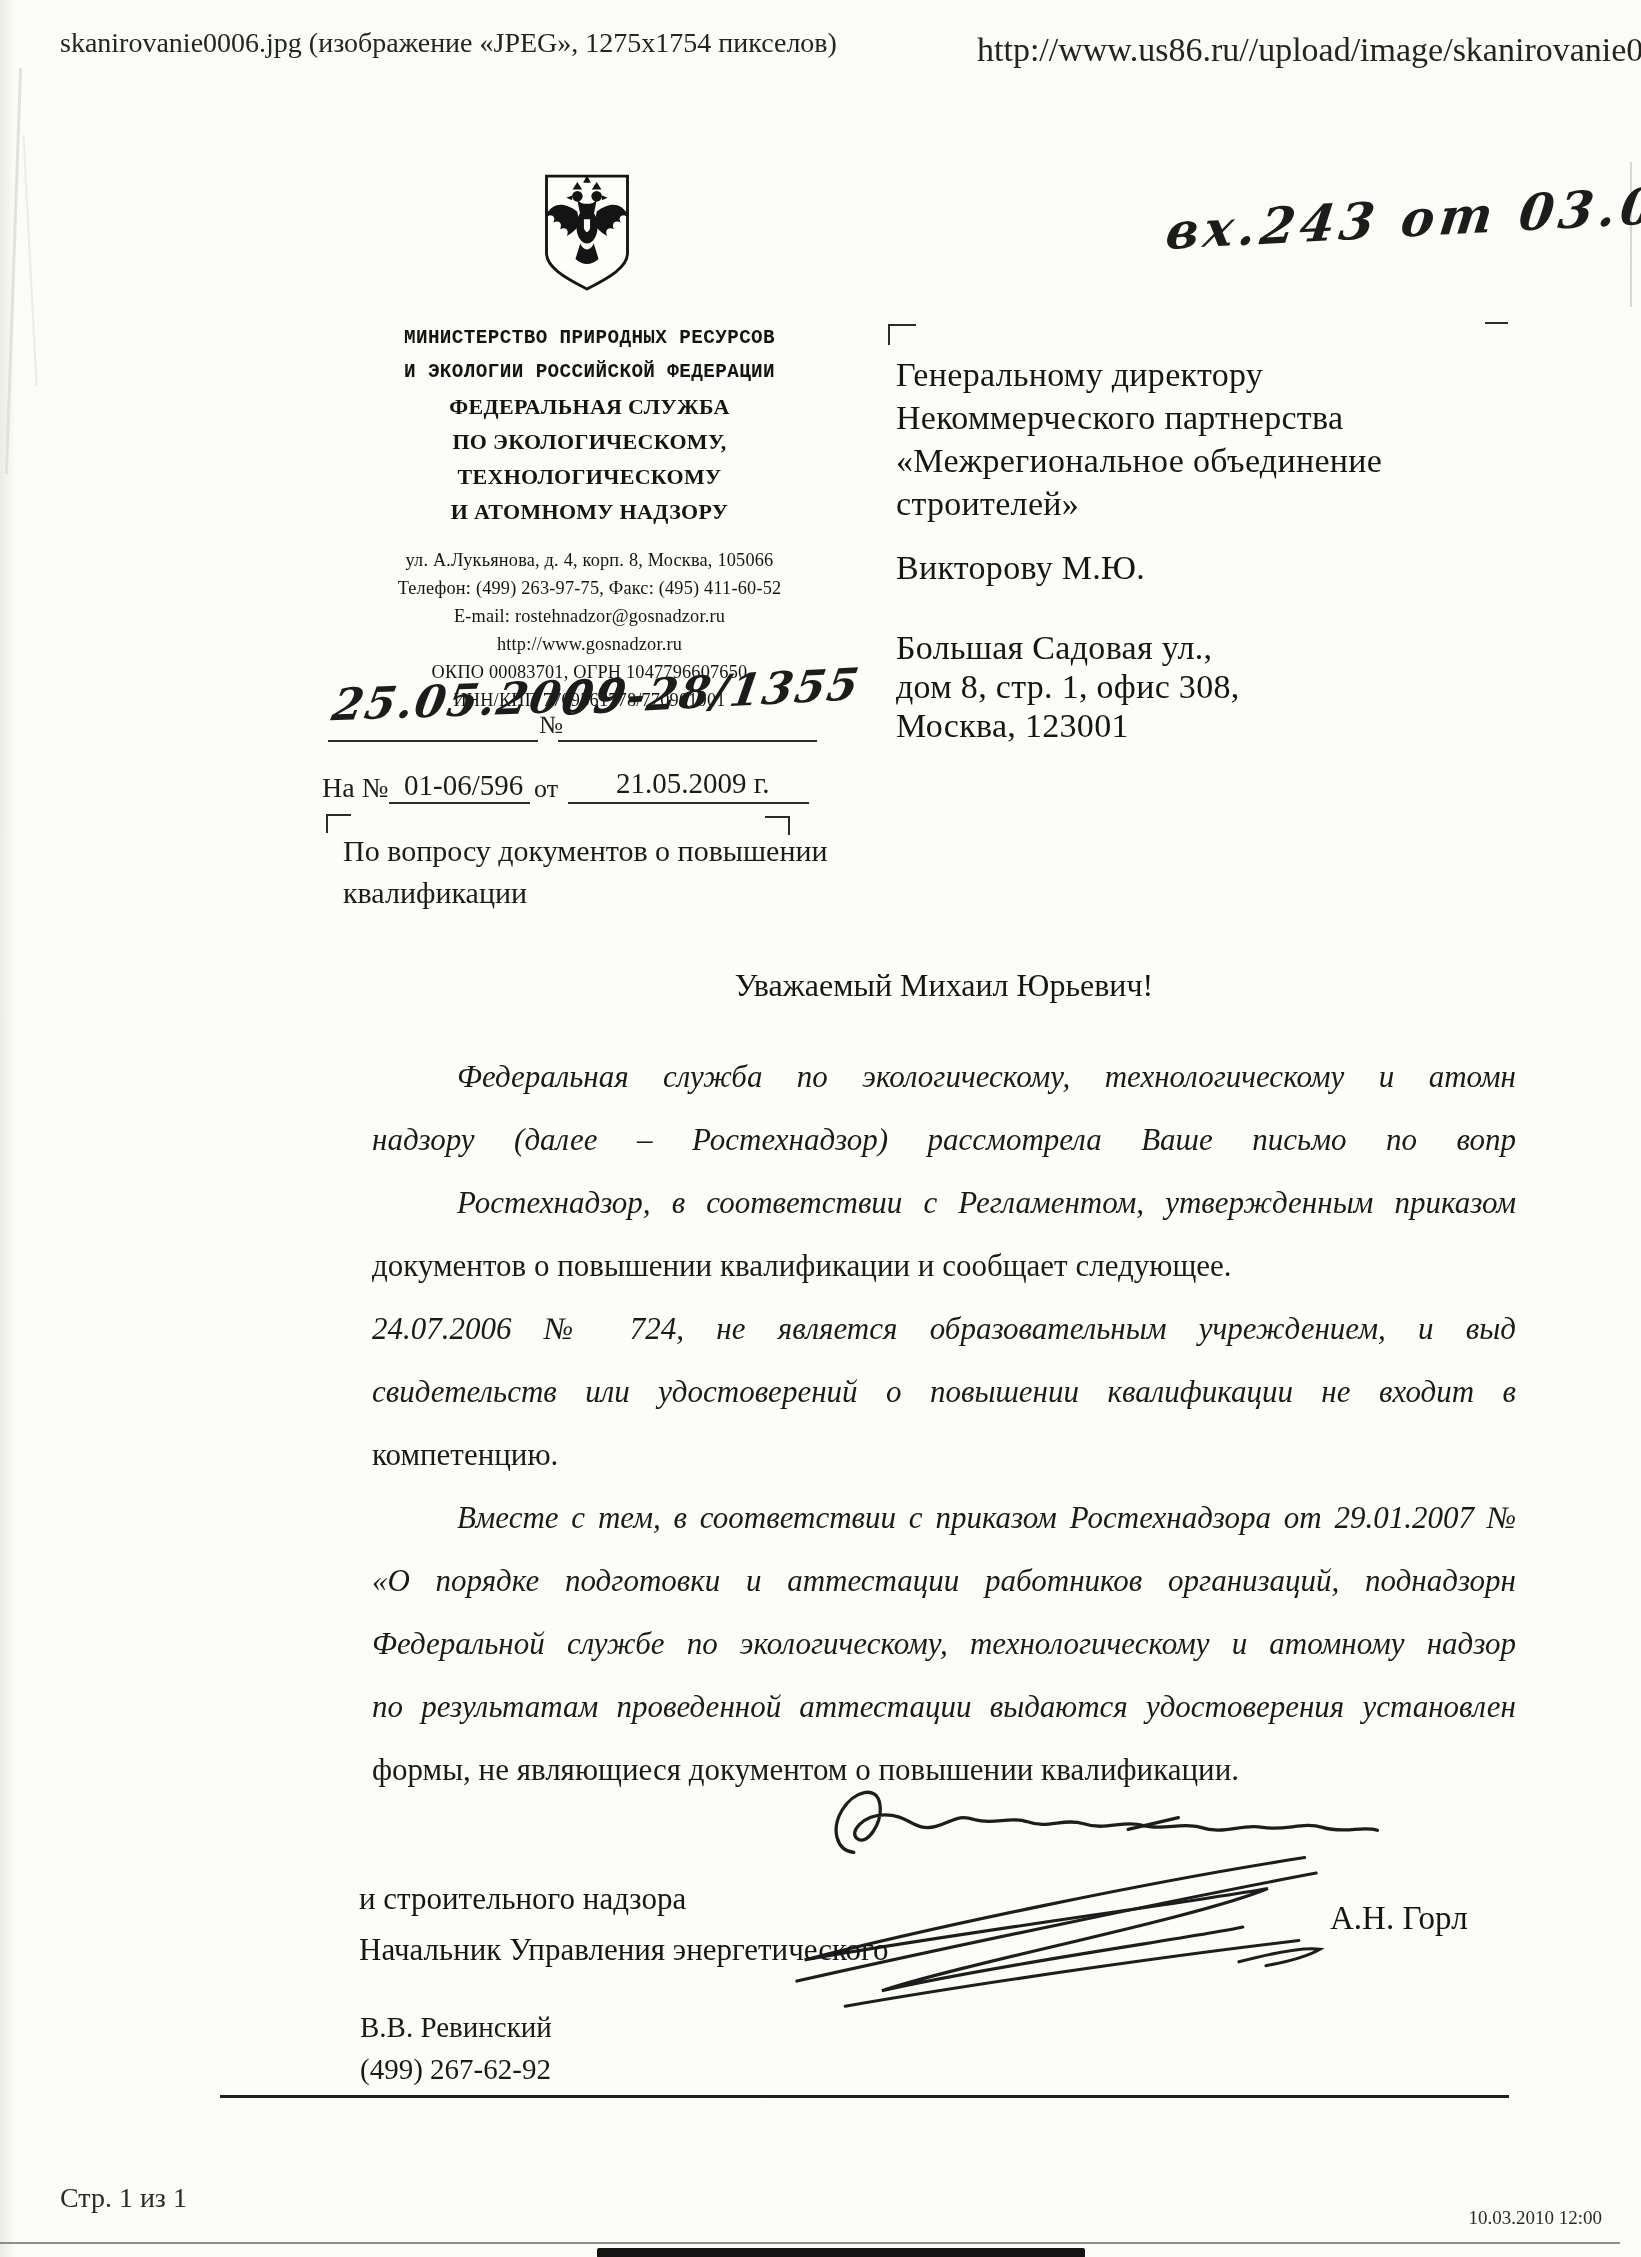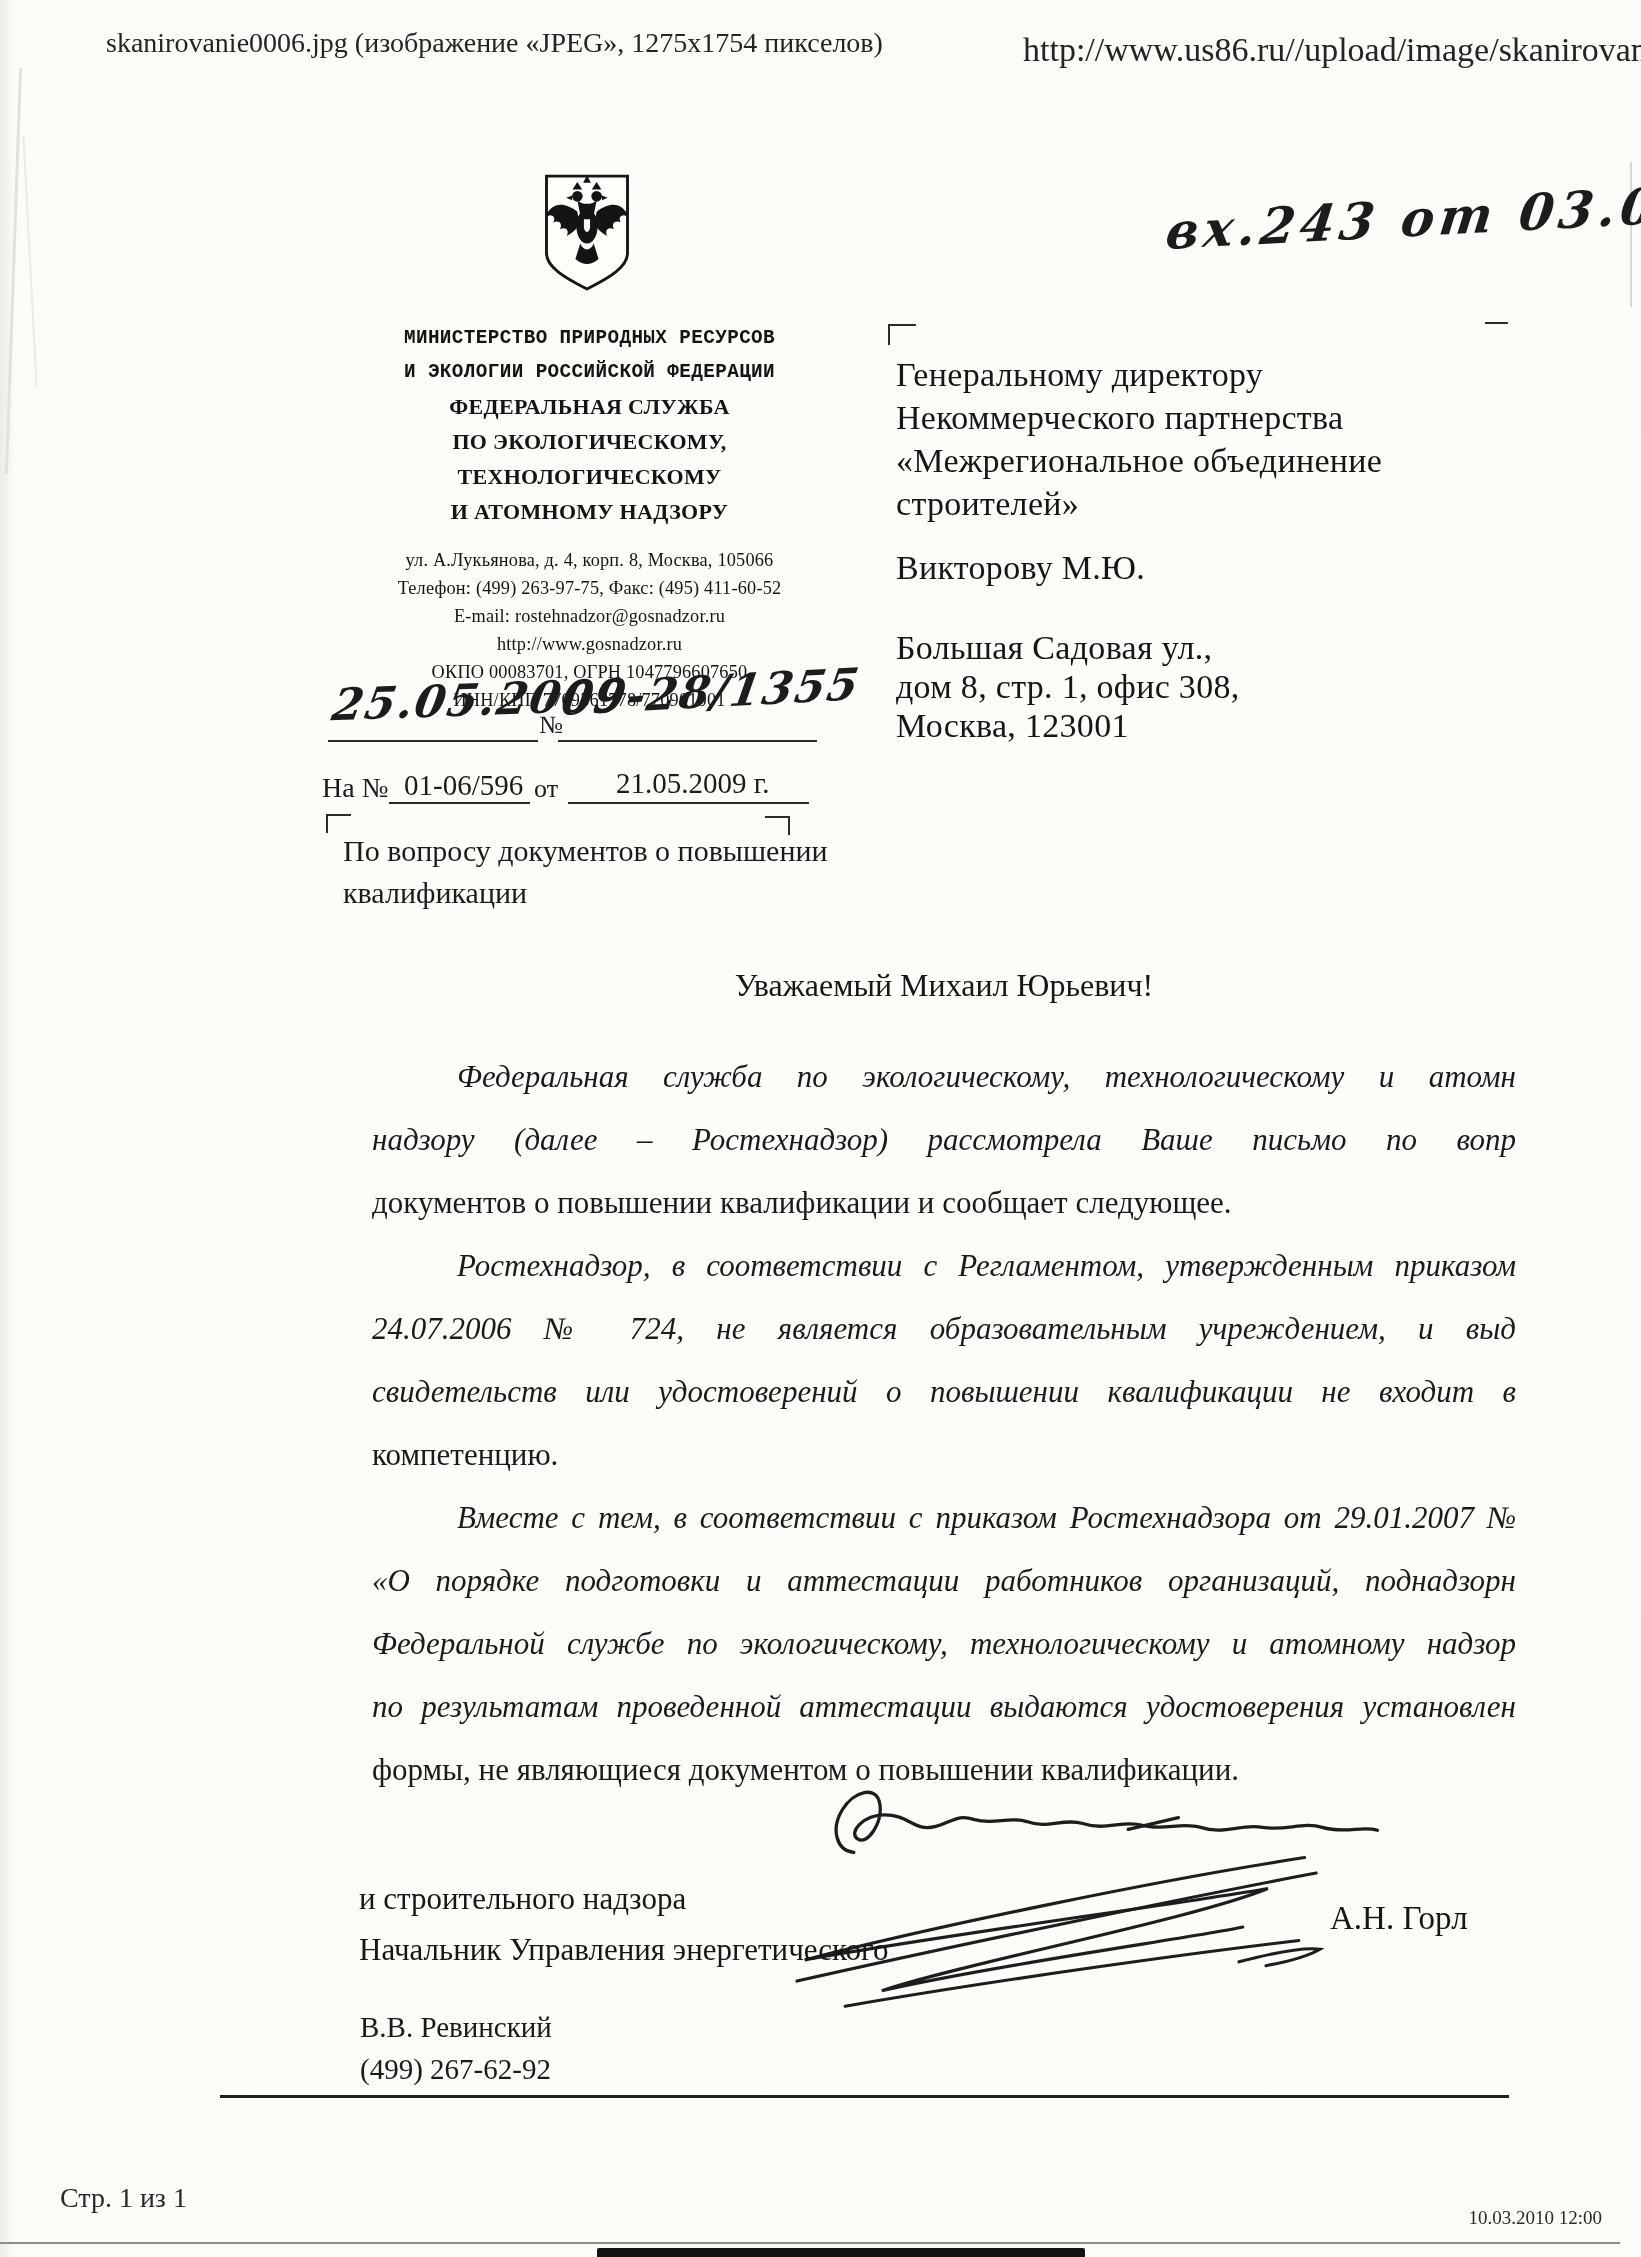--- a/index.html
+++ b/index.html
@@ -2,21 +2,21 @@
 <html><head>
 <meta charset="utf-8">
 <style>
   html,body{margin:0;padding:0;background:#e8e8e4;}
   .page{
     position:relative; width:1641px; height:2257px;
     background:linear-gradient(180deg,#fbfbf7 0%, #fcfcf9 40%, #fbfbf7 100%);
     overflow:hidden; font-family:"Liberation Serif", serif; color:#1b1b1b;
   }
   
-  .hdr{position:absolute; top:27px; font-size:28px; color:#242424; white-space:nowrap;margin-left:46px;}
+  .hdr{position:absolute; top:27px; font-size:28px; color:#242424; white-space:nowrap;}
   .hdr-left{left:60px;}
   .hdr-right{left:977px; font-size:34px; top:31px;}
   .ftr{position:absolute; font-size:28px; color:#2a2a2a; white-space:nowrap;}
   .ftr-left{left:60px; top:2182px;}
   .ftr-right{right:39px; top:2207px; font-size:19px;margin-left:6px;}
   
   .edge-shade{position:absolute; left:0; top:0; width:15.4px; height:2257px;
     background:linear-gradient(90deg,#ecece6,rgba(255,255,255,0)); }
   .crease1{position:absolute; left:11.6px; top:68px; width:2.9px; height:406px; background:#e2e2dc; transform:rotate(2deg);}
   .crease2{position:absolute; left:29px; top:135px; width:1.9px; height:251px; background:#ecebe5; transform:rotate(-3deg);}
@@ -167,22 +167,22 @@
       <div class="nowrap">Большая Садовая ул.,</div>
       <div class="nowrap">дом 8, стр. 1, офис 308,</div>
       <div class="nowrap">Москва, 123001</div>
     </div>
   </div>
 
   <div class="salutation">Уважаемый Михаил Юрьевич!</div>
   <div class="body-lines">
     <div class="bline just ind">Федеральная служба по экологическому, технологическому и атомн</div>
     <div class="bline just">надзору (далее – Ростехнадзор) рассмотрела Ваше письмо по вопр</div>
+    <div class="bline just ind">Ростехнадзор, в соответствии с Регламентом, утвержденным приказом</div>
     <div class="bline">документов о повышении квалификации и сообщает следующее.</div>
-    <div class="bline just ind">Ростехнадзор, в соответствии с Регламентом, утвержденным приказом</div>
     <div class="bline just">24.07.2006 № 724, не является образовательным учреждением, и выд</div>
     <div class="bline just">свидетельств или удостоверений о повышении квалификации не входит в</div>
     <div class="bline">компетенцию.</div>
     <div class="bline just ind">Вместе с тем, в соответствии с приказом Ростехнадзора от 29.01.2007 №</div>
     <div class="bline just">«О порядке подготовки и аттестации работников организаций, поднадзорн</div>
     <div class="bline just">Федеральной службе по экологическому, технологическому и атомному надзор</div>
     <div class="bline just">по результатам проведенной аттестации выдаются удостоверения установлен</div>
     <div class="bline">формы, не являющиеся документом о повышении квалификации.</div>
   </div>
 

